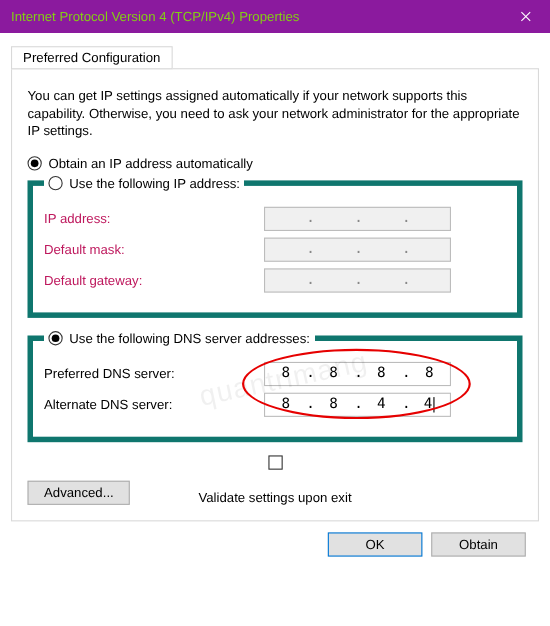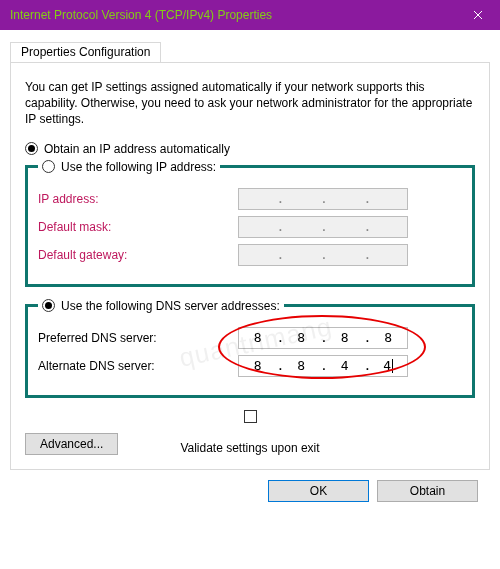--- a/index.html
+++ b/index.html
@@ -68,21 +68,21 @@
   }
   .radio {
     width: 13px; height: 13px; border-radius: 50%;
     border: 1px solid #333; position: relative; flex: none;
   }
   .radio.checked::after {
     content: ""; position: absolute; top: 2px; left: 2px;
     width: 7px; height: 7px; border-radius: 50%; background: #000;
   }
   fieldset.group {
-    border: 3px solid #0f766e;
+    border: 5px solid #0f766e;
     margin: 0 0 12px 0;
     padding: 8px 10px 12px 10px;
   }
   fieldset.group > legend {
     padding: 0 4px;
   }
   .field-row {
     display: flex;
     align-items: center;
     margin: 6px 0;
@@ -128,21 +128,21 @@
   .btn.default {
     border: 1.5px solid #0078d7;
     background: #e1e1e1;
   }
   .footer {
     display: flex;
     justify-content: flex-end;
     gap: 8px;
     padding: 10px 12px 0 0;
   }
-  .footer .btn { width: 101px; text-align: center; }
+  .footer .btn { width: 86px; text-align: center; }
   .annot-ellipse {
     position: absolute;
     border: 2px solid #e60000;
     border-radius: 50%;
     pointer-events: none;
   }
   .watermark {
     position: absolute;
     color: rgba(0,0,0,0.06);
     font-size: 26px;
@@ -168,21 +168,21 @@
   <span class="title">Internet Protocol Version 4 (TCP/IPv4) Properties</span>
   <div class="close">
     <svg width="10" height="10" viewBox="0 0 10 10">
         <path d="M1 1 L9 9 M9 1 L1 9" stroke="#fff" stroke-width="1"></path>
       </svg>
   </div>
 </div>
 
 <div class="body">
   <div class="tabstrip">
-    <div class="tab inactive">Properties Configuration</div>
+    <div class="tab inactive">Preferred Configuration</div>
   </div>
 
   <div class="tabpanel">
     <p class="intro">You can get IP settings assigned automatically if your network supports this capability. Otherwise, you need to ask your network administrator for the appropriate IP settings.</p>
 
     <div class="radio-row">
       <span class="radio checked"></span>
       <span>Obtain an IP address automatically</span>
     </div>
 

